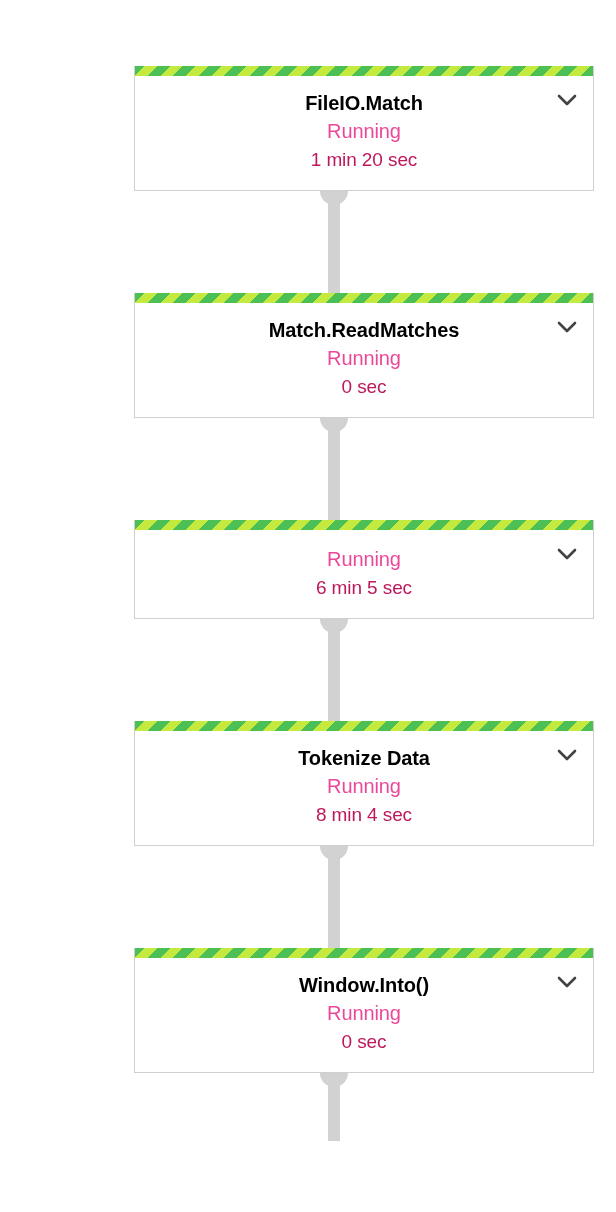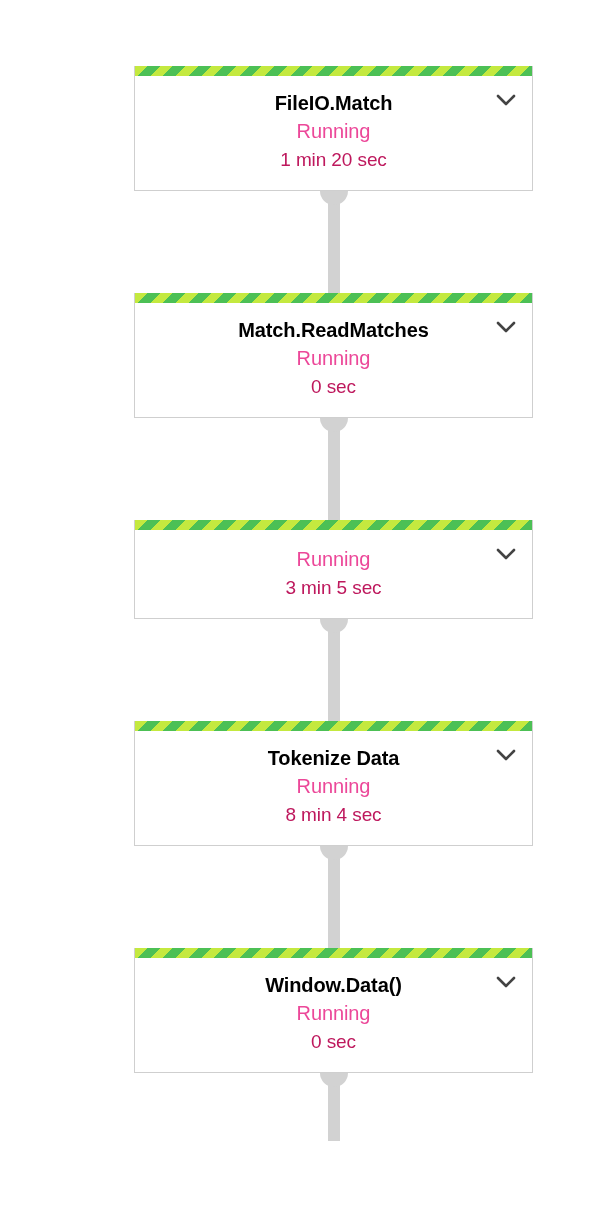--- a/index.html
+++ b/index.html
@@ -29,21 +29,21 @@
   .graph {
     position: absolute;
     left: 134px;
     top: 66px;
     width: 399px;
   }
 
   
   .node {
     position: relative;
-    width: 399px;
+    width: 460px;
     box-sizing: border-box;
     background: #ffffff;
     border: 1px solid #cfcfcf;
     border-top: none;
     box-shadow: 0 0 0 0 rgba(0,0,0,0);
   }
 
   .node-status-bar {
     height: 10px;
     width: 100%;
@@ -178,21 +178,21 @@
 
     <div class="connector">
       <div class="stem"></div>
       <div class="bulb"></div>
     </div>
 
     <div class="node">
       <div class="node-status-bar"></div>
       <div class="node-body">
         <div class="node-state">Running</div>
-        <div class="node-duration">3 min 5 sec</div>
+        <div class="node-duration">6 min 5 sec</div>
         <div class="node-toggle">
           <span>
             <svg width="20" height="12" viewBox="0 0 20 12" aria-hidden="true">
               <path d="M2 2 L10 10 L18 2" fill="none" stroke="#434343" stroke-width="2.6" stroke-linecap="round" stroke-linejoin="round"></path>
             </svg>
           </span>
         </div>
       </div>
     </div>
 
@@ -218,21 +218,21 @@
     </div>
 
     <div class="connector">
       <div class="stem"></div>
       <div class="bulb"></div>
     </div>
 
     <div class="node">
       <div class="node-status-bar"></div>
       <div class="node-body">
-        <div class="node-title">Window.Data()</div>
+        <div class="node-title">Window.Into()</div>
         <div class="node-state">Running</div>
         <div class="node-duration">0 sec</div>
         <div class="node-toggle">
           <span>
             <svg width="20" height="12" viewBox="0 0 20 12" aria-hidden="true">
               <path d="M2 2 L10 10 L18 2" fill="none" stroke="#434343" stroke-width="2.6" stroke-linecap="round" stroke-linejoin="round"></path>
             </svg>
           </span>
         </div>
       </div>

